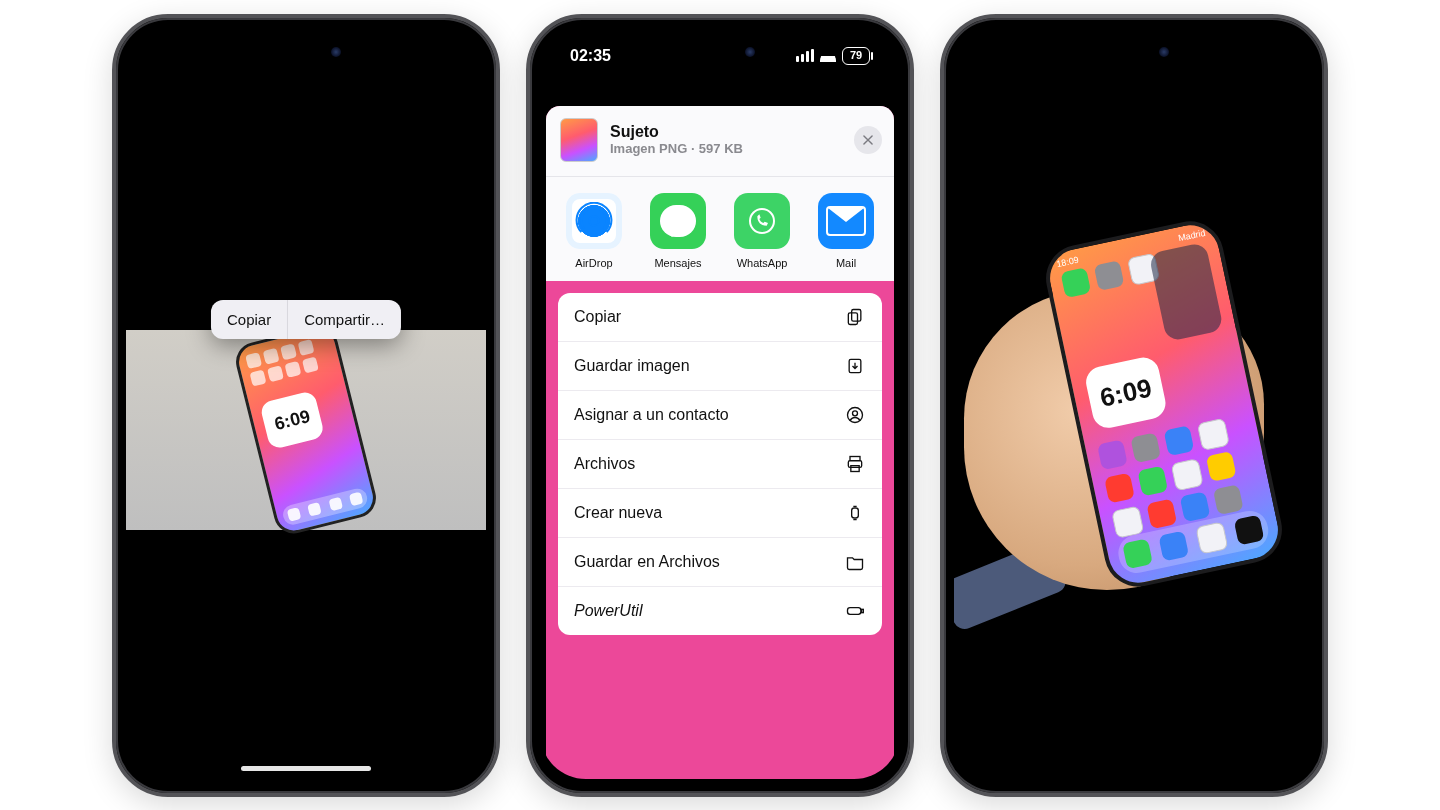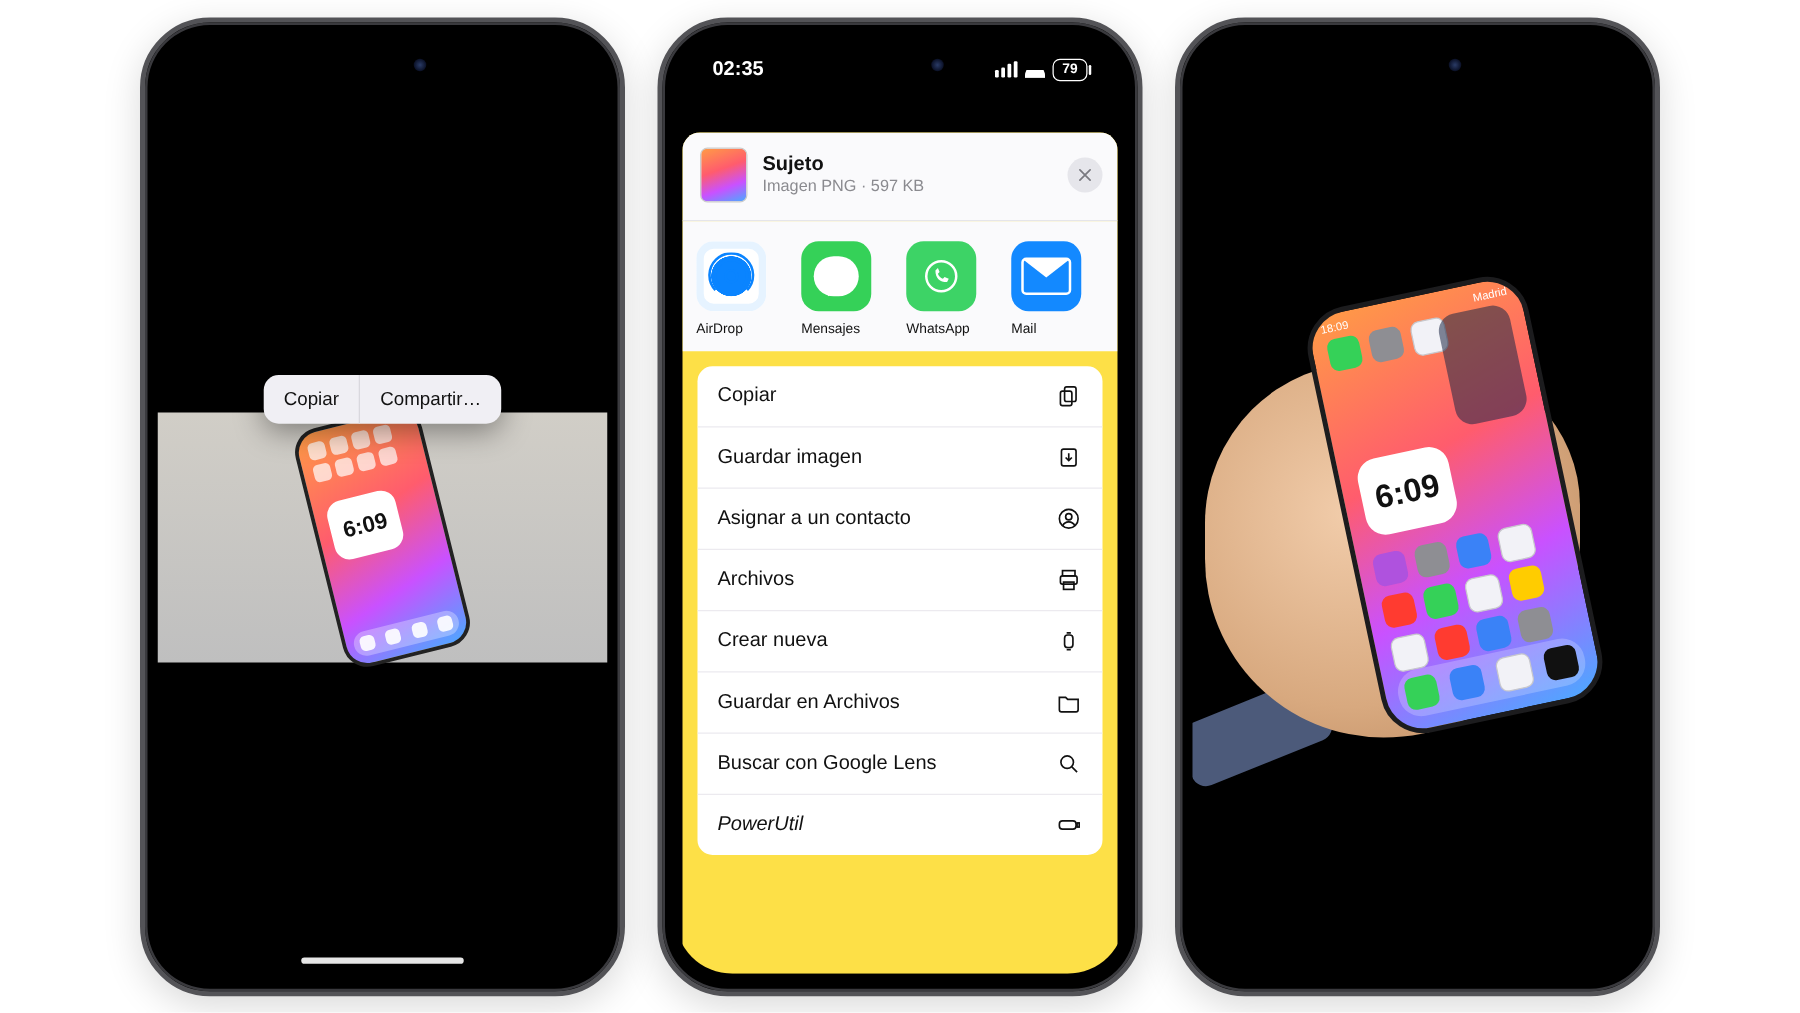--- a/index.html
+++ b/index.html
@@ -126,52 +126,52 @@
   .sig-bars i:nth-child(1){height:6px} .sig-bars i:nth-child(2){height:8px}
   .sig-bars i:nth-child(3){height:11px} .sig-bars i:nth-child(4){height:13px}
   .wifi-ic { width:16px; height:12px; border-bottom: none; position:relative; }
   .wifi-ic::before{ content:""; position:absolute; inset:0; border-radius:50% 50% 0 0/100% 100% 0 0;
     box-shadow: 0 -3px 0 -1px #fff inset, 0 -7px 0 -3px #fff inset, 0 -11px 0 -5px #fff inset; }
   .batt { padding:0 2px; font-size:11px; border:1.5px solid #fff; border-radius:6px; height:16px; line-height:14px; min-width:22px; text-align:center; position:relative;}
   .batt::after{content:""; position:absolute; right:-4px; top:4px; width:2px; height:8px; background:#fff; border-radius:1px;}
 
   .share-sheet {
     position:absolute; top:76px; left:6px; right:6px; bottom:0;
-    background: #fde047;
+    background: #ec4899;
     border-radius: 14px 14px 0 0;
     overflow:hidden;
     z-index:5;
   }
   .sheet-header{
     display:flex; align-items:center; gap:12px;
     padding:12px 12px 14px 14px;
     border-bottom:1px solid #e5e5ea;
     background:#fafafc;
   }
   .sheet-thumb{
     width:36px; height:42px; border-radius:6px;
     background: linear-gradient(160deg,#ff9b46,#ff5c6d 40%,#c951ff 70%,#4ba9ff);
     border:1px solid #ccc;
   }
   .sheet-head-text{ flex:1; }
   .sheet-title{ font-size:16px; font-weight:600; color:#111; }
-  .sheet-sub{ font-size:13px; color:#8a8a8f; }
+  .sheet-sub{ font-size:13px; color:#8a8a8f;font-weight:bold; }
   .sheet-close{
     width:28px; height:28px; border-radius:50%;
     background:#e6e6eb; color:#7a7a80;
     display:flex; align-items:center; justify-content:center;
     font-size:17px;
   }
 
   .share-apps{
     display:flex; justify-content:space-around;
     padding:16px 6px 12px;
     background:#fafafc;
   }
-  .share-app{ width:74px; display:flex; flex-direction:column; align-items:flex-start; gap:8px; }
+  .share-app{ width:74px; display:flex; flex-direction:column; align-items:center; gap:8px; }
   .app-icon{
     width:56px; height:56px; border-radius:14px;
     display:flex; align-items:center; justify-content:center;
     color:#fff;
   }
   .app-icon.airdrop{ background: radial-gradient(circle,#0a84ff 0%,#0a84ff 40%,#fff 41%); box-shadow: inset 0 0 0 6px #e6f3ff; color:#0a84ff;}
   .app-icon.messages{ background:#35d158; }
   .app-icon.whatsapp{ background:#3dd366; }
   .app-icon.mail{ background:#1389ff; }
   .share-app span{ font-size:11px; color:#111; }
@@ -408,29 +408,20 @@
                   <rect x="8" y="6" width="8" height="12" rx="3"></rect>
                   <path d="M10 4h4M10 20h4"></path>
                 </svg>
               </span>
             </div>
             <div class="action-row">
               <span>Guardar en Archivos</span>
               <span class="ic">
                 <svg viewBox="0 0 24 24">
                   <path d="M3 7h6l2 2h10v10a2 2 0 0 1-2 2H5a2 2 0 0 1-2-2z"></path>
-                </svg>
-              </span>
-            </div>
-            <div class="action-row">
-              <span>Buscar con Google Lens</span>
-              <span class="ic">
-                <svg viewBox="0 0 24 24">
-                  <circle cx="10.5" cy="10.5" r="6"></circle>
-                  <path d="M20 20l-5-5"></path>
                 </svg>
               </span>
             </div>
             <div class="action-row">
               <span>PowerUtil</span>
               <span class="ic">
                 <svg viewBox="0 0 24 24">
                   <rect x="3" y="8" width="16" height="8" rx="3"></rect>
                   <rect x="20" y="10" width="2" height="4"></rect>
                 </svg>

